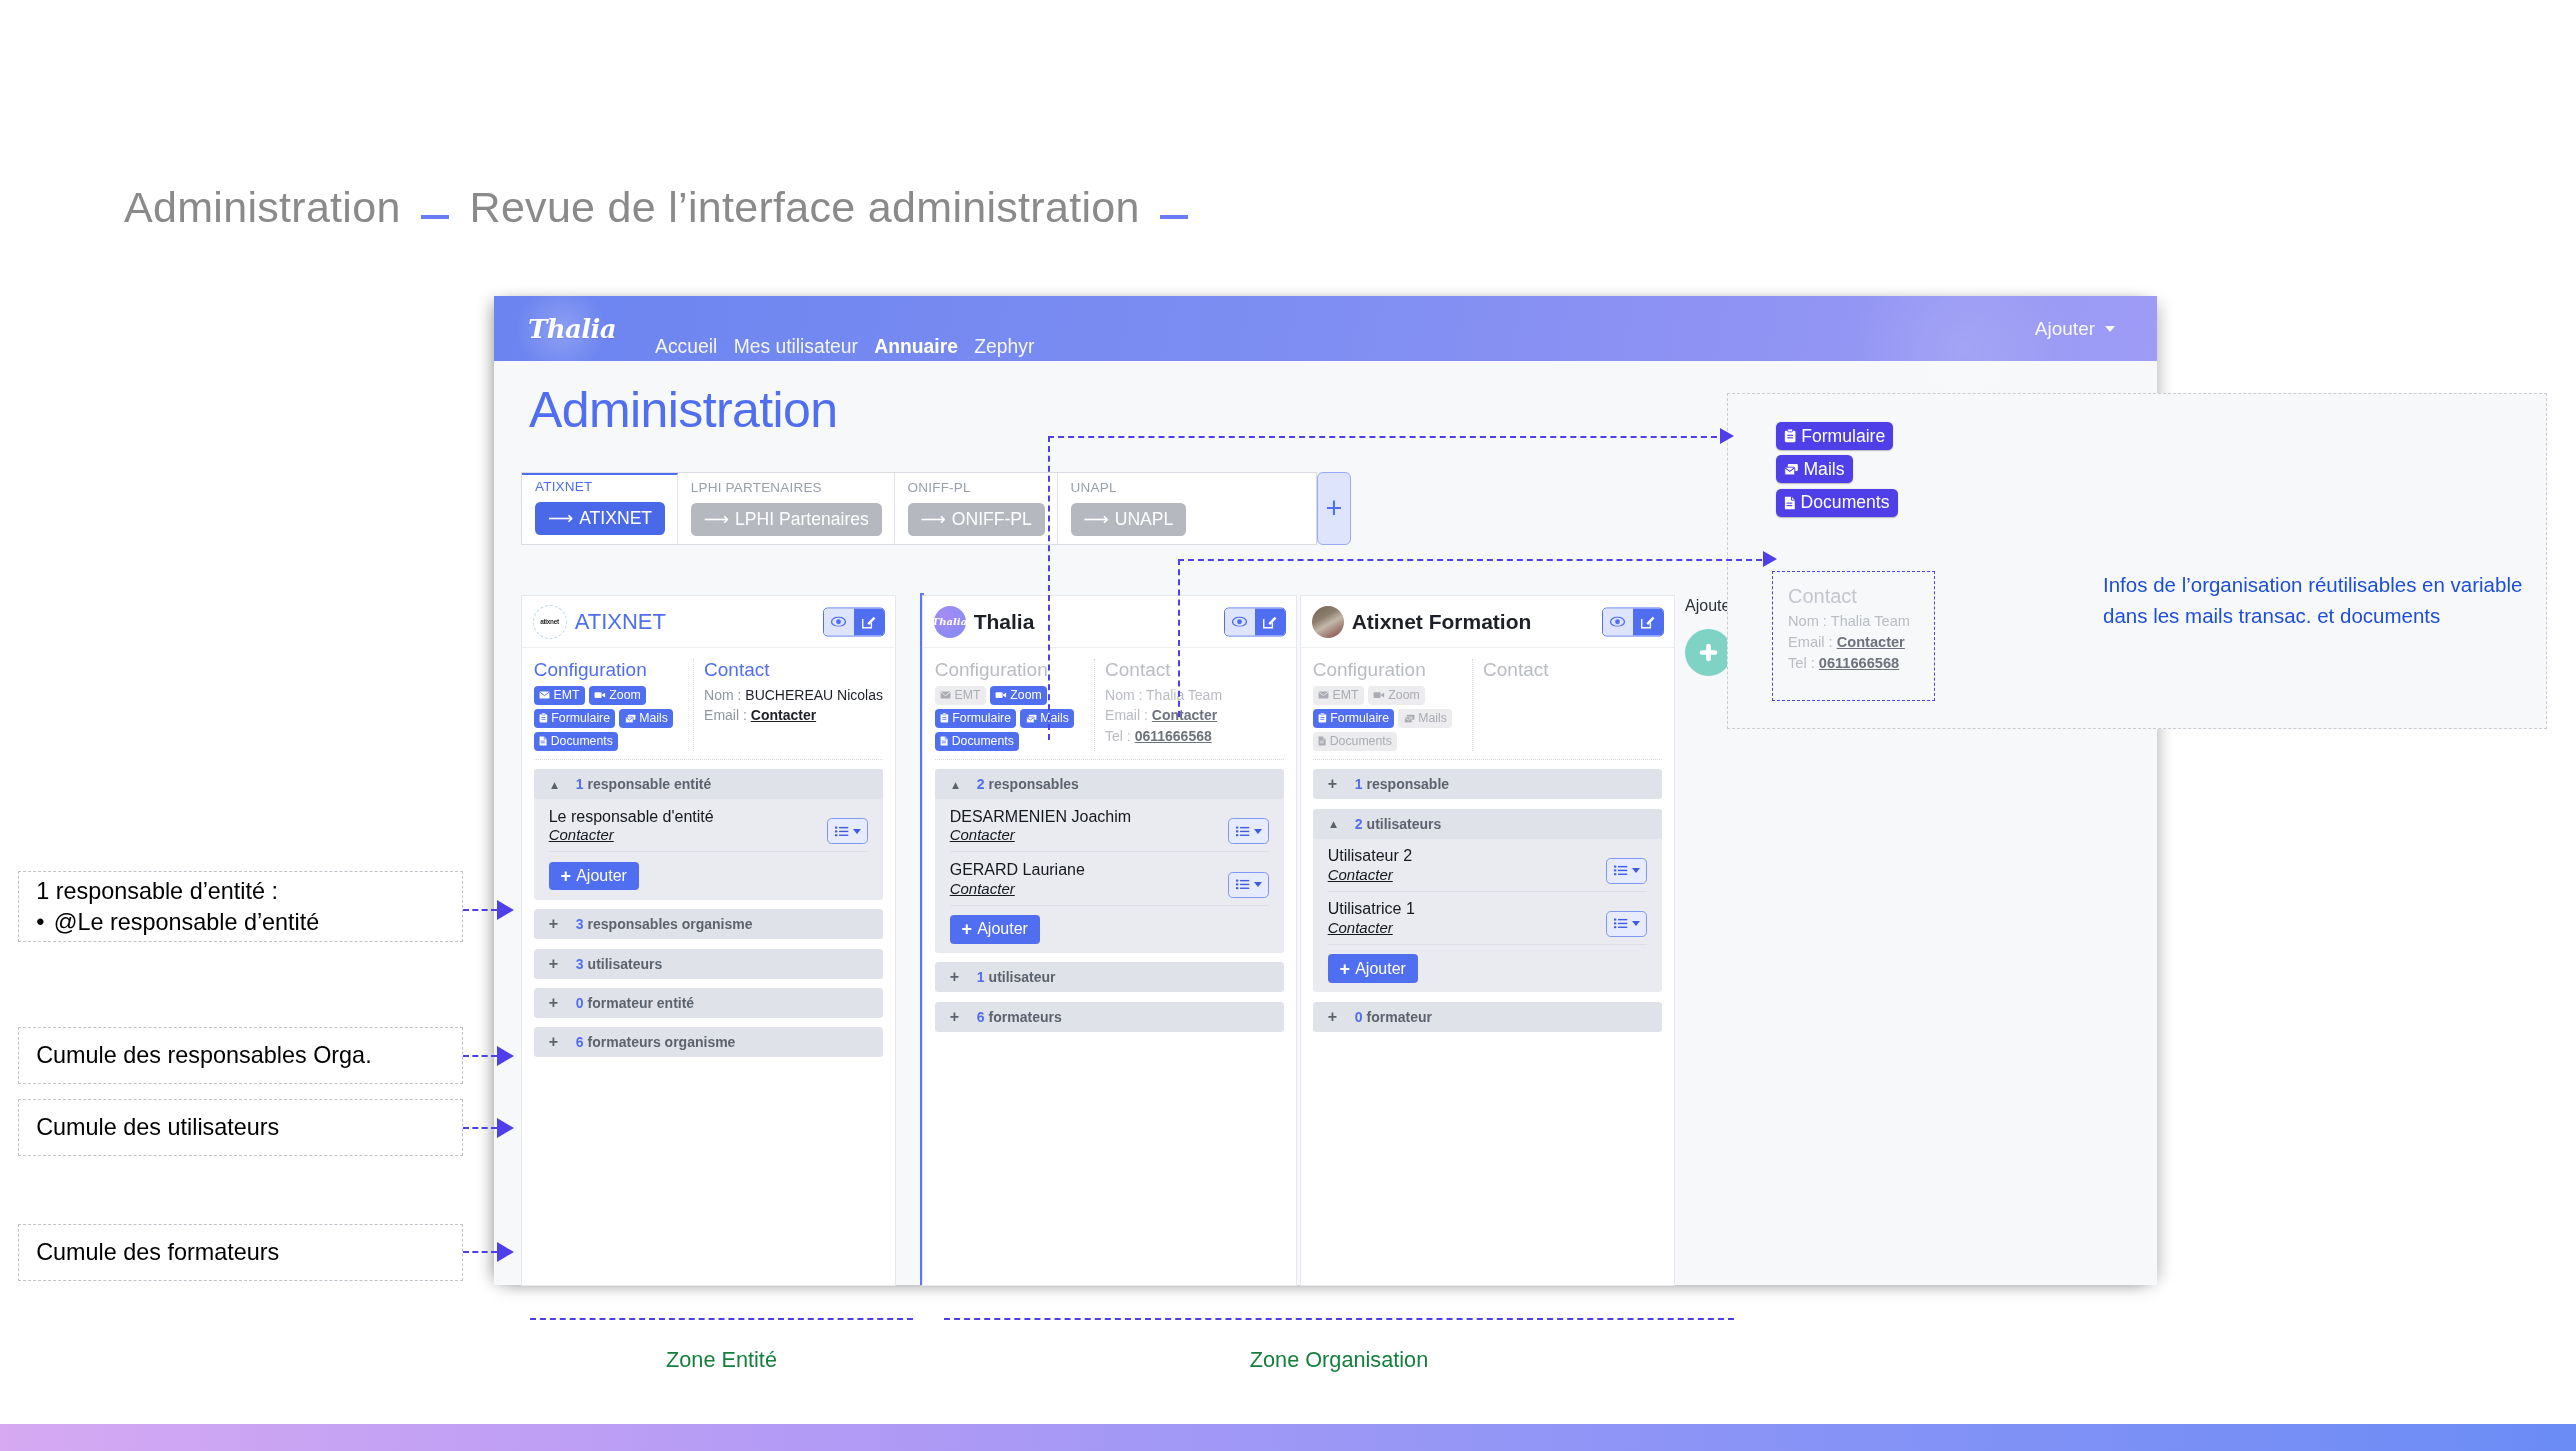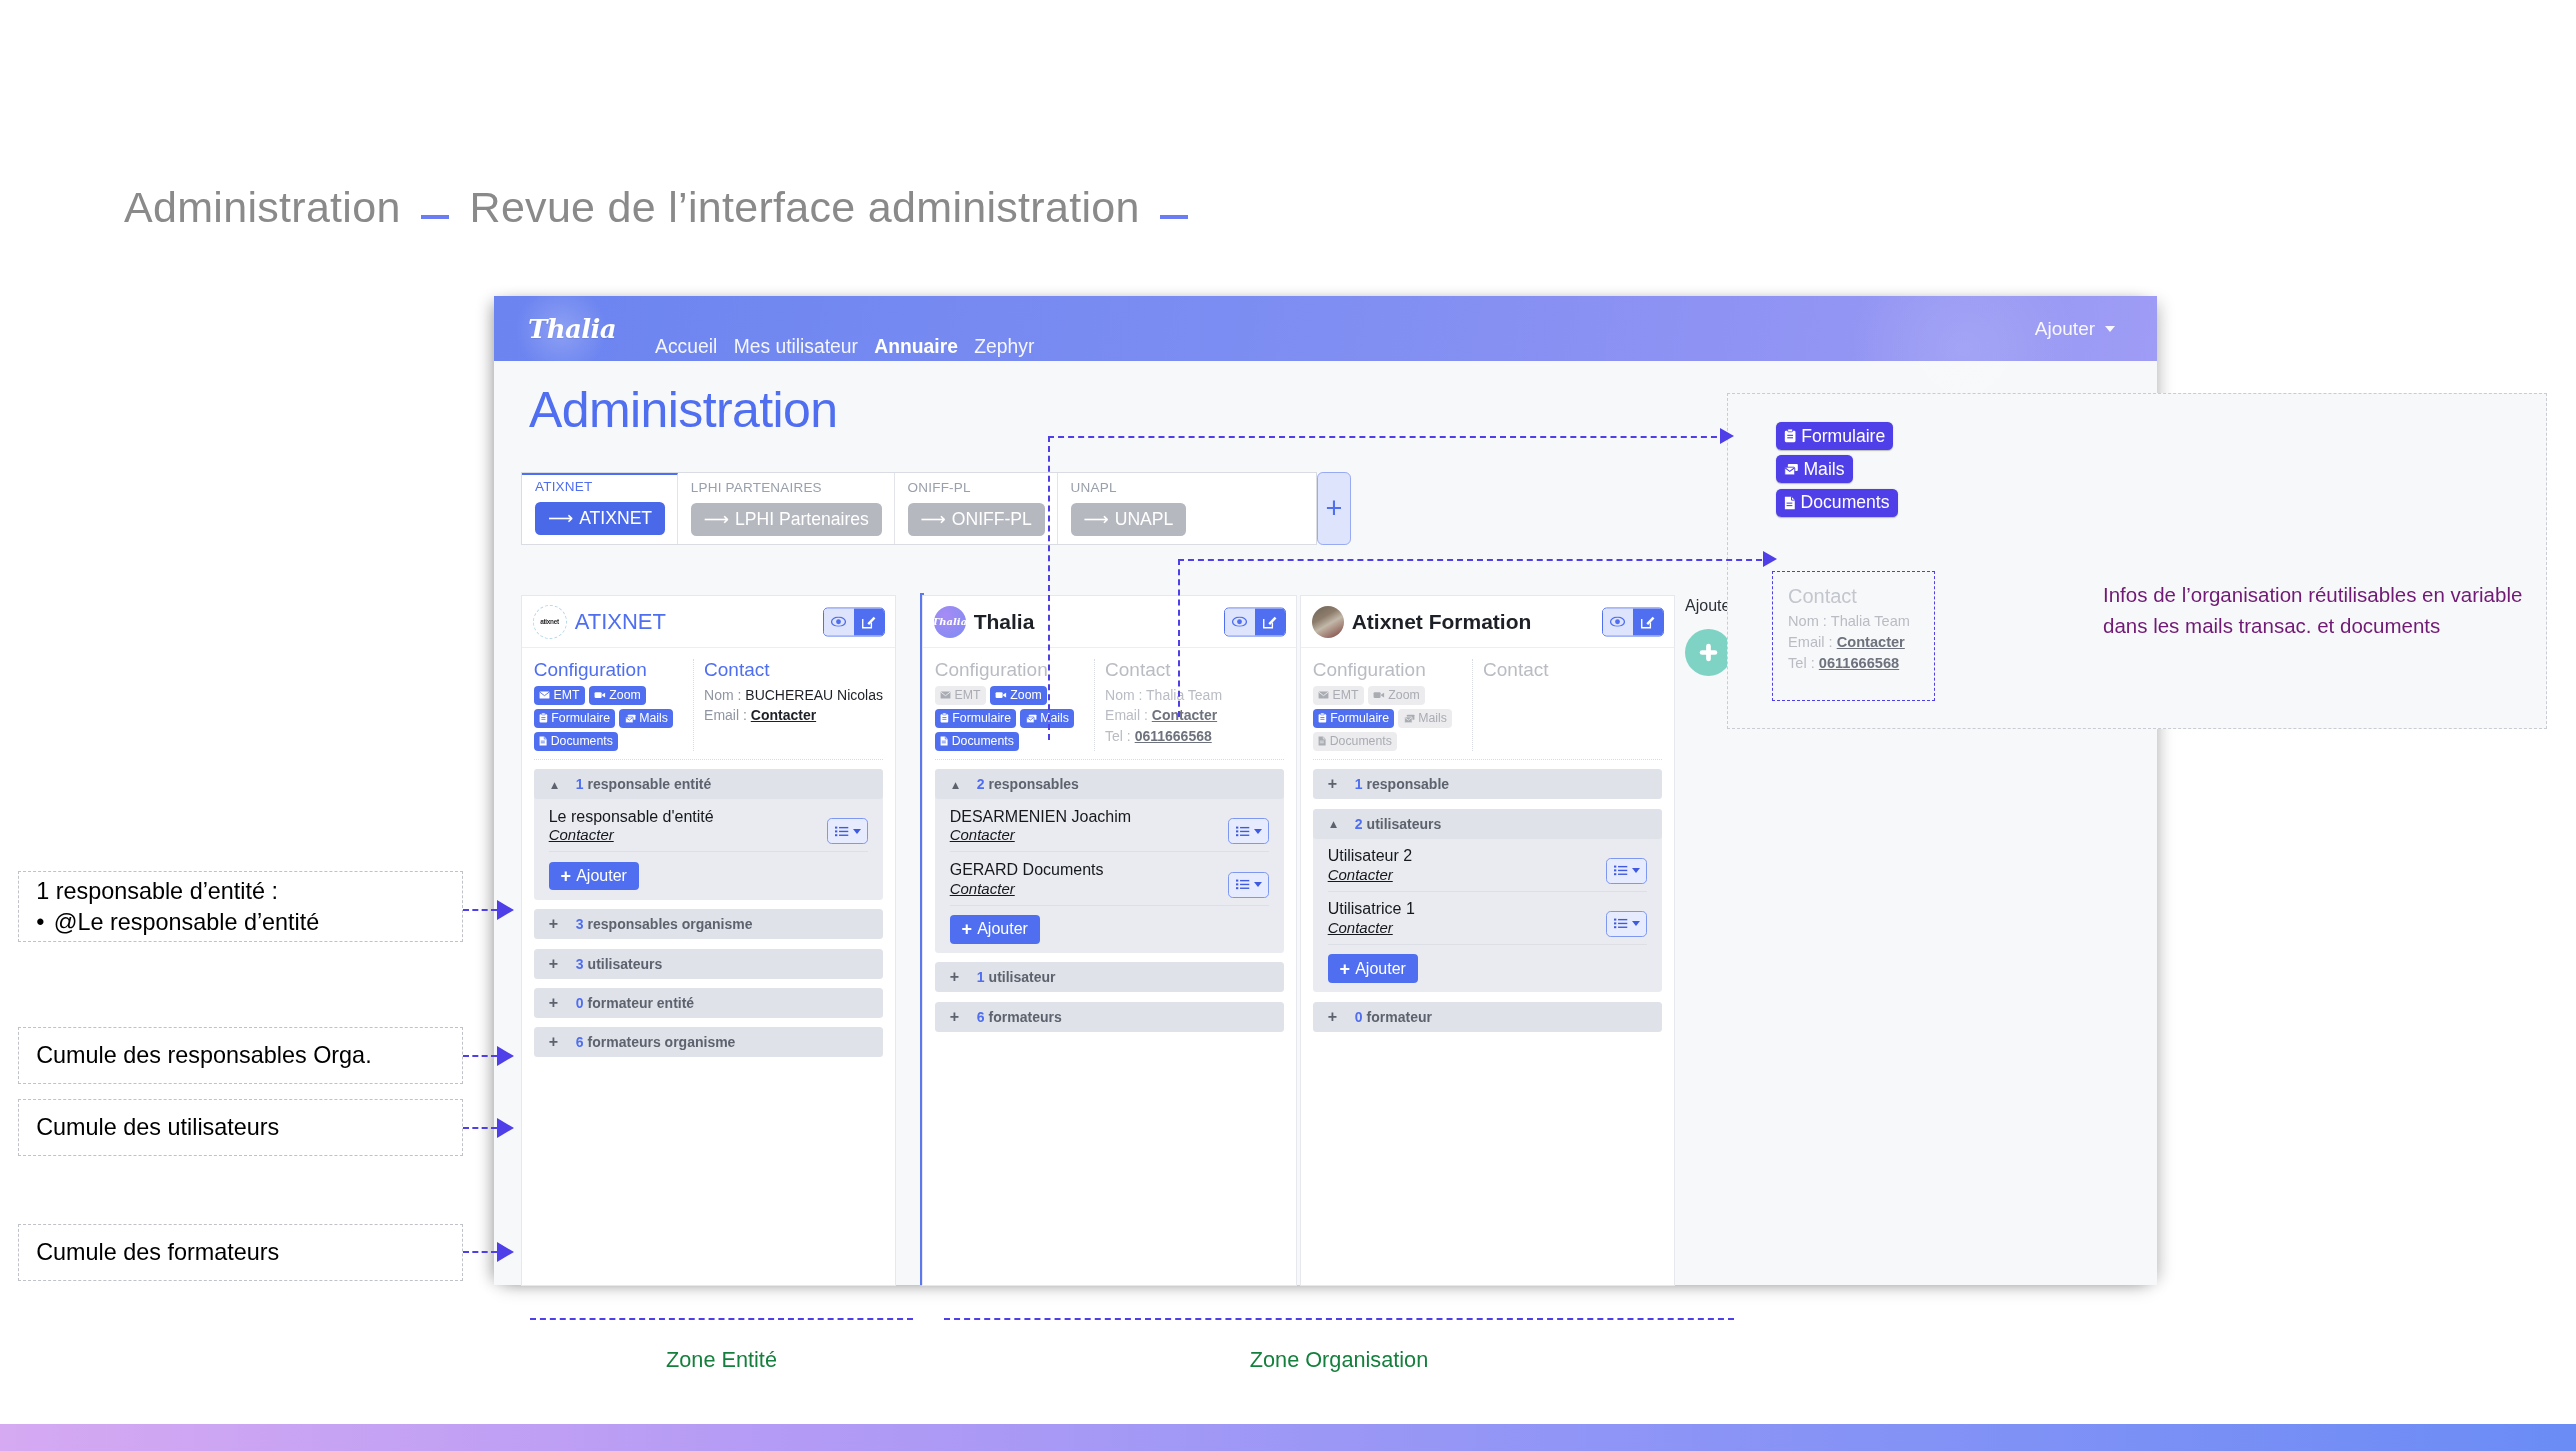--- a/index.html
+++ b/index.html
@@ -189,21 +189,21 @@
     border-radius:5.3px;padding:3.5px 8.2px;font-size:17.6px;white-space:nowrap;
     box-shadow:0 0.6px 1.2px rgba(0,0,0,.25);
   }
   .ep-text-1{position:absolute;left:375px;top:41px;width:433px;font-size:20.5px;color:#111418;line-height:1.5;}
   .ep-contact-box{
     position:absolute;left:44px;top:177px;width:163px;height:130px;
     border:1.8px dashed #4f3fe8;box-sizing:border-box;padding:13px 0 0 15px;
   }
   .ep-contact-box .ttl{font-size:20px;color:#c3c6cc;margin-bottom:3.5px;}
   .ep-contact-box .crow{font-size:14.6px;}
-  .ep-text-2{position:absolute;left:375px;top:186px;width:445px;font-size:20.5px;color:#701a75;line-height:1.5;}
+  .ep-text-2{position:absolute;left:375px;top:176px;width:445px;font-size:20.5px;color:#1d4ed8;line-height:1.5;}
   
   .conn{position:absolute;pointer-events:none;}
   .conn .hline{position:absolute;height:0;border-top:2.3px dashed #4f3fe8;}
   .conn .vline{position:absolute;width:0;border-left:2.3px dashed #4f3fe8;}
   .conn .head{position:absolute;width:0;height:0;border-top:8.2px solid transparent;
     border-bottom:8.2px solid transparent;border-left:14px solid #4f3fe8;}
   
   .note{
     position:absolute;background:#ffffff;border:1.2px dashed #bfc2c8;box-sizing:border-box;
     display:flex;flex-direction:column;justify-content:center;padding:8.2px 17.6px;
@@ -539,21 +539,21 @@
                   <rect x="0" y="7.6" width="4" height="3.4" fill="#3f5ae0"></rect>
                   <rect x="7" y="8.2" width="16" height="2.4" fill="#3f5ae0"></rect>
                   <rect x="0" y="14.2" width="4" height="3.4" fill="#3f5ae0"></rect>
                   <rect x="7" y="14.8" width="16" height="2.4" fill="#3f5ae0"></rect>
                 </svg>
               <span class="car"></span>
             </div>
           </div>
           <div class="prow">
             <div>
-              <div class="pname">GERARD Documents</div>
+              <div class="pname">GERARD Lauriane</div>
               <div class="pcontact">Contacter</div>
             </div>
             <div class="pmenu">
               <svg width="15" height="11" viewBox="0 0 26 19">
                   <rect x="0" y="1" width="4" height="3.4" fill="#3f5ae0"></rect>
                   <rect x="7" y="1.6" width="16" height="2.4" fill="#3f5ae0"></rect>
                   <rect x="0" y="7.6" width="4" height="3.4" fill="#3f5ae0"></rect>
                   <rect x="7" y="8.2" width="16" height="2.4" fill="#3f5ae0"></rect>
                   <rect x="0" y="14.2" width="4" height="3.4" fill="#3f5ae0"></rect>
                   <rect x="7" y="14.8" width="16" height="2.4" fill="#3f5ae0"></rect>

